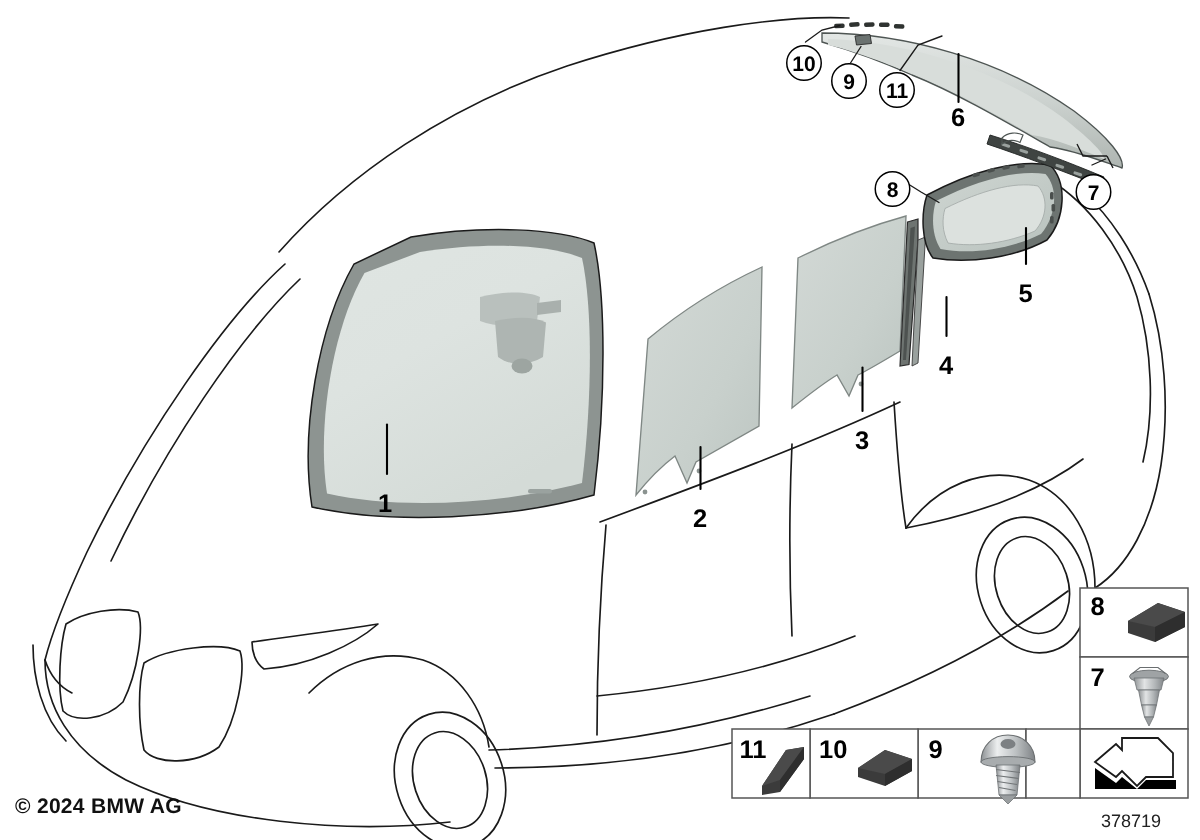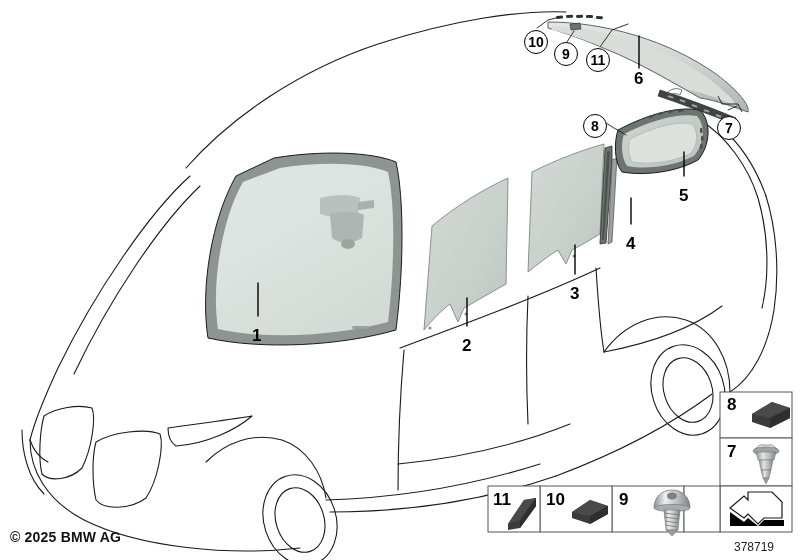--- a/index.html
+++ b/index.html
@@ -353,16 +353,16 @@
   <div class="callout circled" style="left:554px; top:42px;">9</div>
   <div class="callout circled" style="left:524px; top:30px;">10</div>
   <div class="callout circled" style="left:586px; top:48px;">11</div>
 
   <div class="legend-num" style="left:727px; top:396px;">8</div>
   <div class="legend-num" style="left:727px; top:443px;">7</div>
   <div class="legend-num" style="left:619px; top:491px;">9</div>
   <div class="legend-num" style="left:546px; top:491px;">10</div>
   <div class="legend-num" style="left:493px; top:491px;">11</div>
 
-  <div class="copyright">© 2025 BMW AG</div>
+  <div class="copyright">© 2024 BMW AG</div>
   <div class="partnumber">378719</div>
 
 </div>
 
 </body></html>

